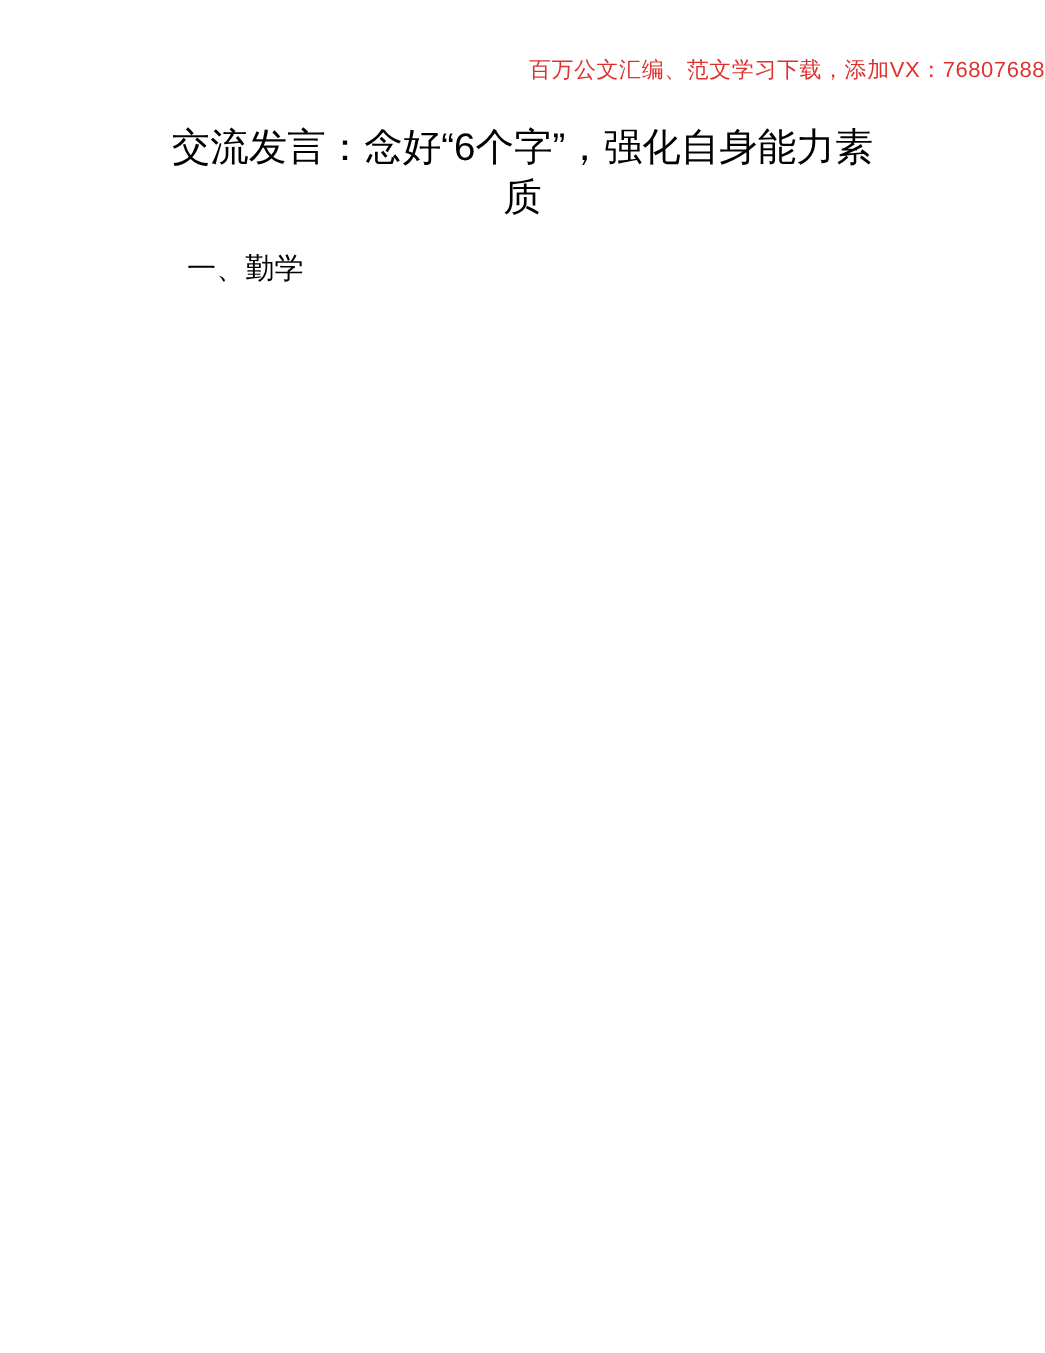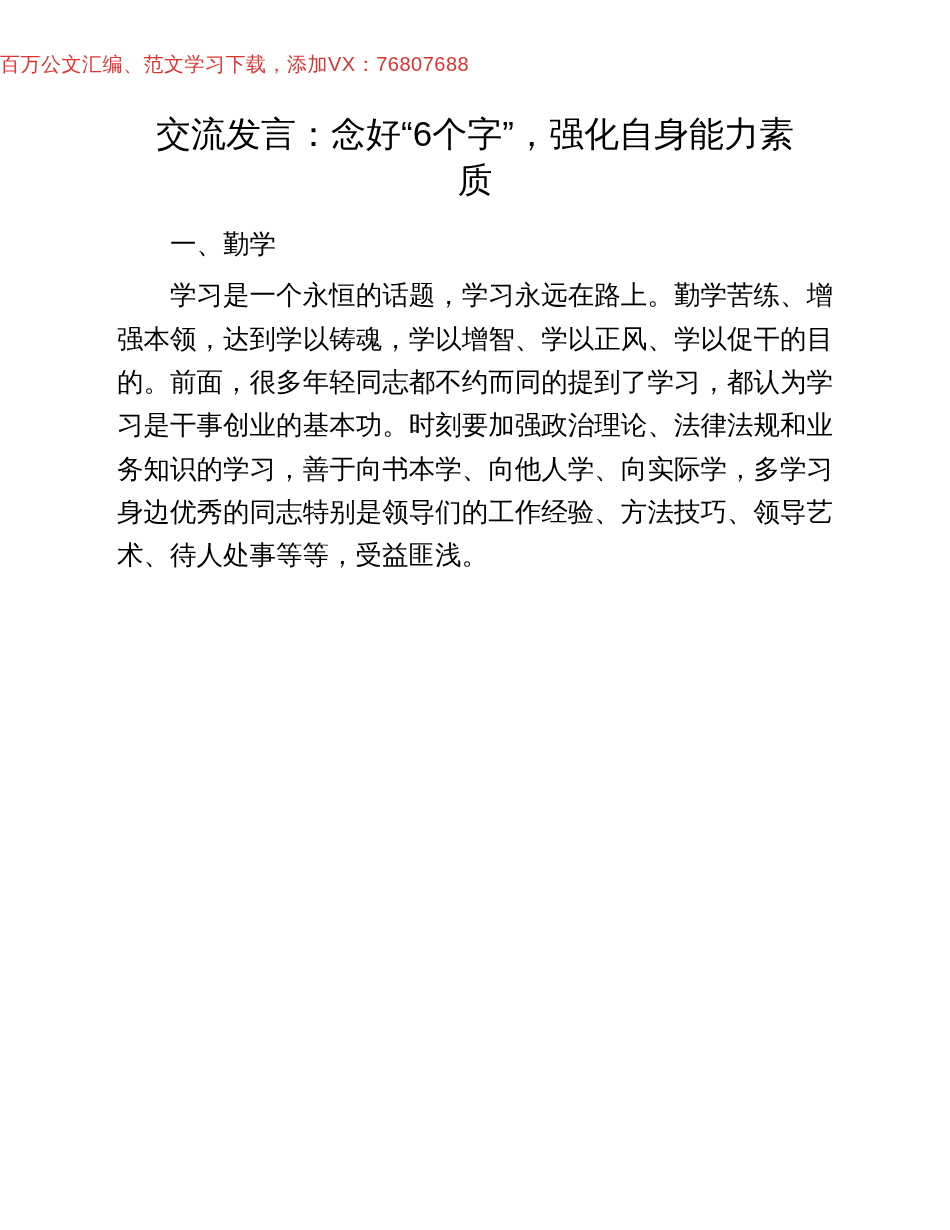--- a/index.html
+++ b/index.html
@@ -15,21 +15,21 @@
     overflow: hidden;
   }
   .page {
     position: relative;
     width: 950px;
     height: 1230px;
     background: #ffffff;
   }
   .watermark {
     padding-top: 50px;
-    text-align: left;
+    text-align: right;
     font-size: 20px;
     line-height: 28px;
     color: #dd3330;
     letter-spacing: 0.5px;
   }
   .title {
     margin: 33px auto 20px auto;
     width: 700px;
     text-align: center;
     font-size: 35px;
@@ -62,17 +62,16 @@
 
   <h1 class="title">
     <span>交流发言：念好“6个字”，强化自身能力素</span><br>
     <span>质</span>
   </h1>
 
   <div class="content">
 
     <p class="para heading">一、勤学</p>
 
-    <p class="para">学习是一个永恒的话题，学习永远在路上。勤学苦练、增强本领，达到学以铸魂，学以增智、学以正风、学以促干的目的。前面，很多年轻同志都不约而同的提到了学习，都认为学习是干事创业的基本功。时刻要加强政治理论、法律法规和业务知识的学习，善于向书本学、向他人学、向实际学，多学习身边优秀的同志特别是领导们的工作经验、方法技巧、领导艺术、待人处事等等，受益匪浅。</p>
 
   </div>
 
 </div>
 
 </body></html>

